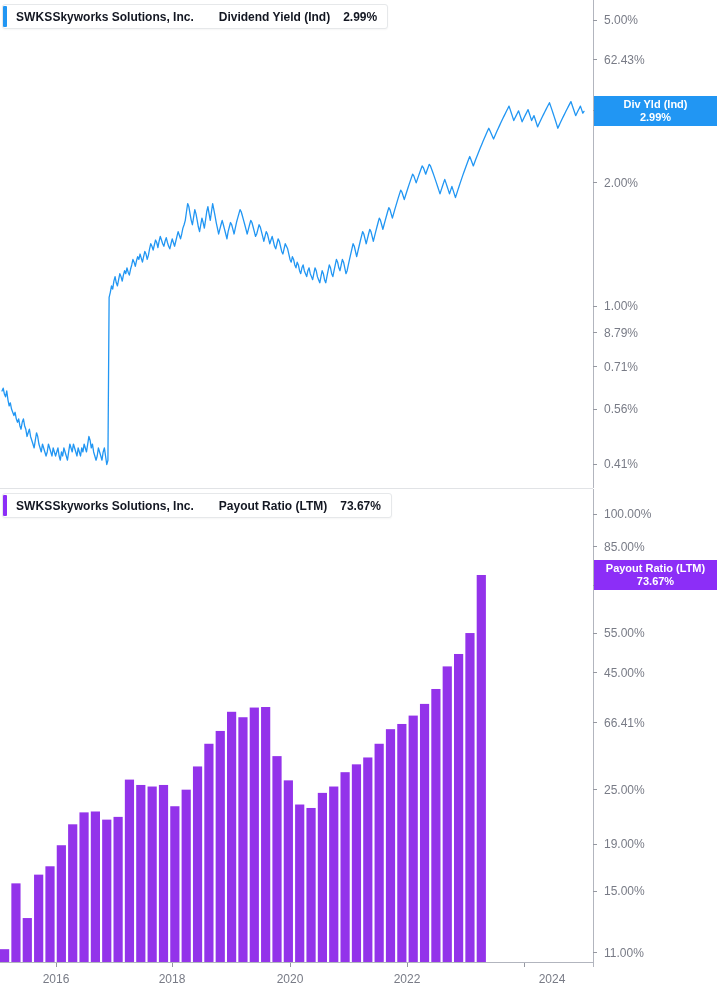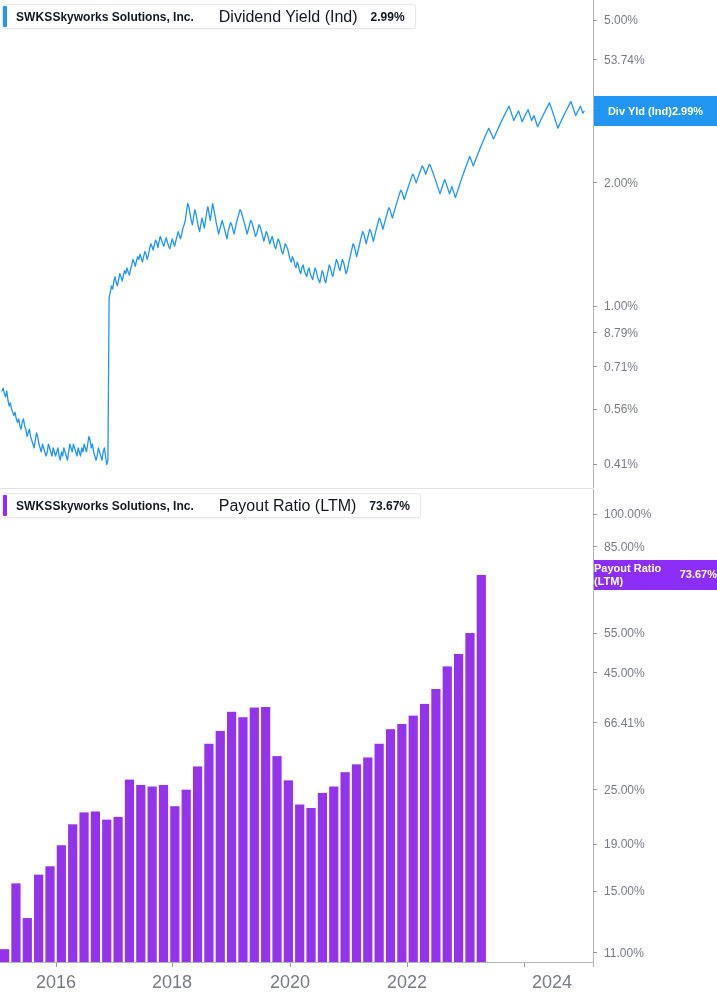--- a/index.html
+++ b/index.html
@@ -56,22 +56,22 @@
     font-weight: bold;
     color: #131722;
     letter-spacing: 0.1px;
   }
   .chip-name {
     font-size: 12px;
     font-weight: bold;
     color: #131722;
   }
   .chip-metric {
-    font-size: 16px;
-    font-weight: normal;
+    font-size: 12px;
+    font-weight: bold;
     color: #131722;
     margin-left: 13px;
     padding-left: 12px;
   }
   .chip-value {
     font-size: 12px;
     font-weight: bold;
     color: #131722;
     margin-left: 13px;
   }
@@ -120,21 +120,21 @@
     white-space: nowrap;
   }
 
   
   .axis-badge {
     position: absolute;
     left: 1px;
     width: 123px;
     height: 30px;
     display: flex;
-    flex-direction: row;
+    flex-direction: column;
     align-items: center;
     justify-content: center;
     color: #ffffff;
     font-size: 11px;
     line-height: 13px;
     font-weight: bold;
   }
   .axis-badge .badge-val { font-weight: bold; }
 
   
@@ -146,21 +146,21 @@
   .xaxis-line {
     position: absolute;
     left: 0; top: 0;
     width: 593px; height: 1px;
     background: #b2b5be;
   }
   .xtick {
     position: absolute;
     top: 10px;
     transform: translateX(-50%);
-    font-size: 18px;
+    font-size: 12px;
     color: #787b86;
     white-space: nowrap;
   }
   .xtick-mark {
     position: absolute;
     top: 1px;
     width: 1px; height: 4px;
     background: #9598a1;
   }
 </style>
@@ -178,21 +178,21 @@
       </div>
 
     <div class="axis" id="axis-top">
       <div class="axis-line"></div>
     <div class="tick" style="top: 20.024px;">
           <div class="tick-mark"></div>
           <div class="tick-label">5.00%</div>
         </div>
         <div class="tick" style="top: 59.68px;">
           <div class="tick-mark"></div>
-          <div class="tick-label">53.74%</div>
+          <div class="tick-label">62.43%</div>
         </div>
         <div class="tick" style="top: 110.805px;">
           <div class="tick-mark"></div>
           <div class="tick-label">3.00%</div>
         </div>
         <div class="tick" style="top: 182.863px;">
           <div class="tick-mark"></div>
           <div class="tick-label">2.00%</div>
         </div>
         <div class="tick" style="top: 306.046px;">

